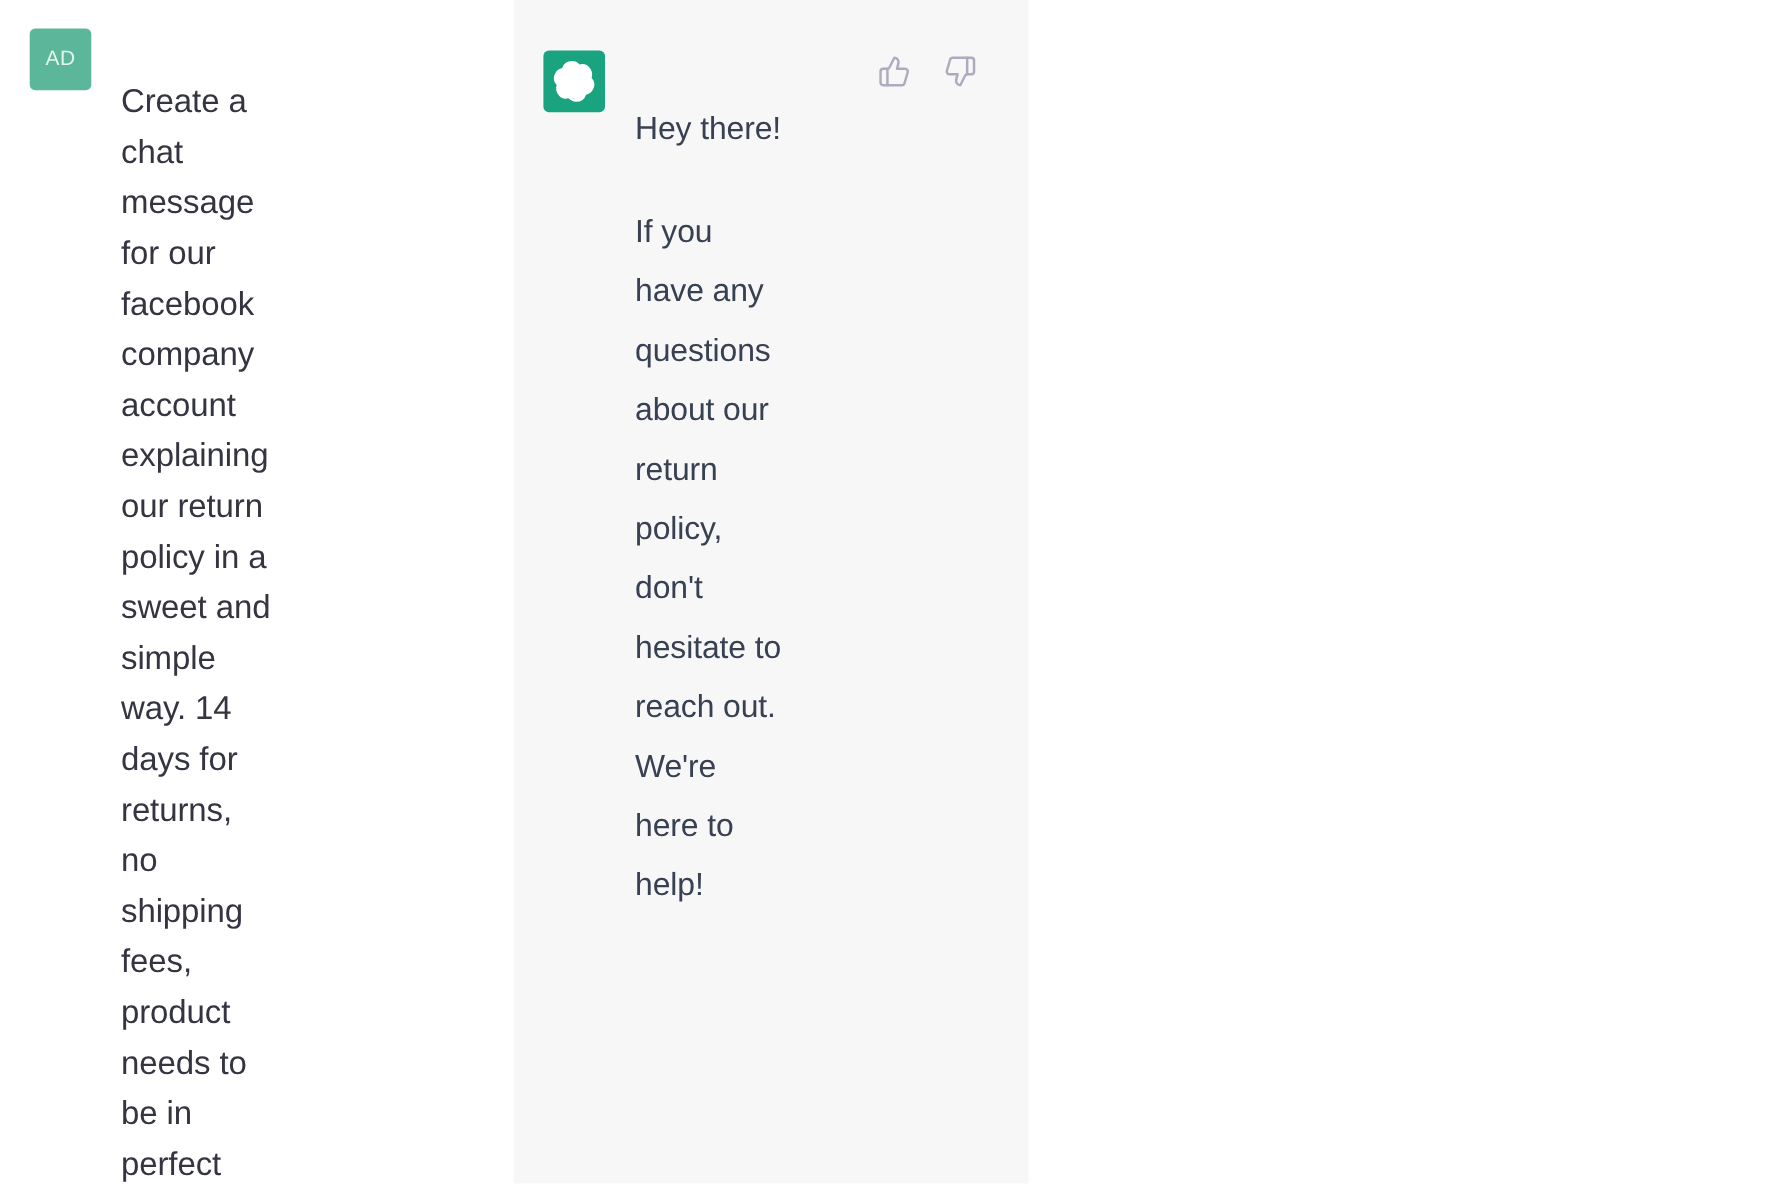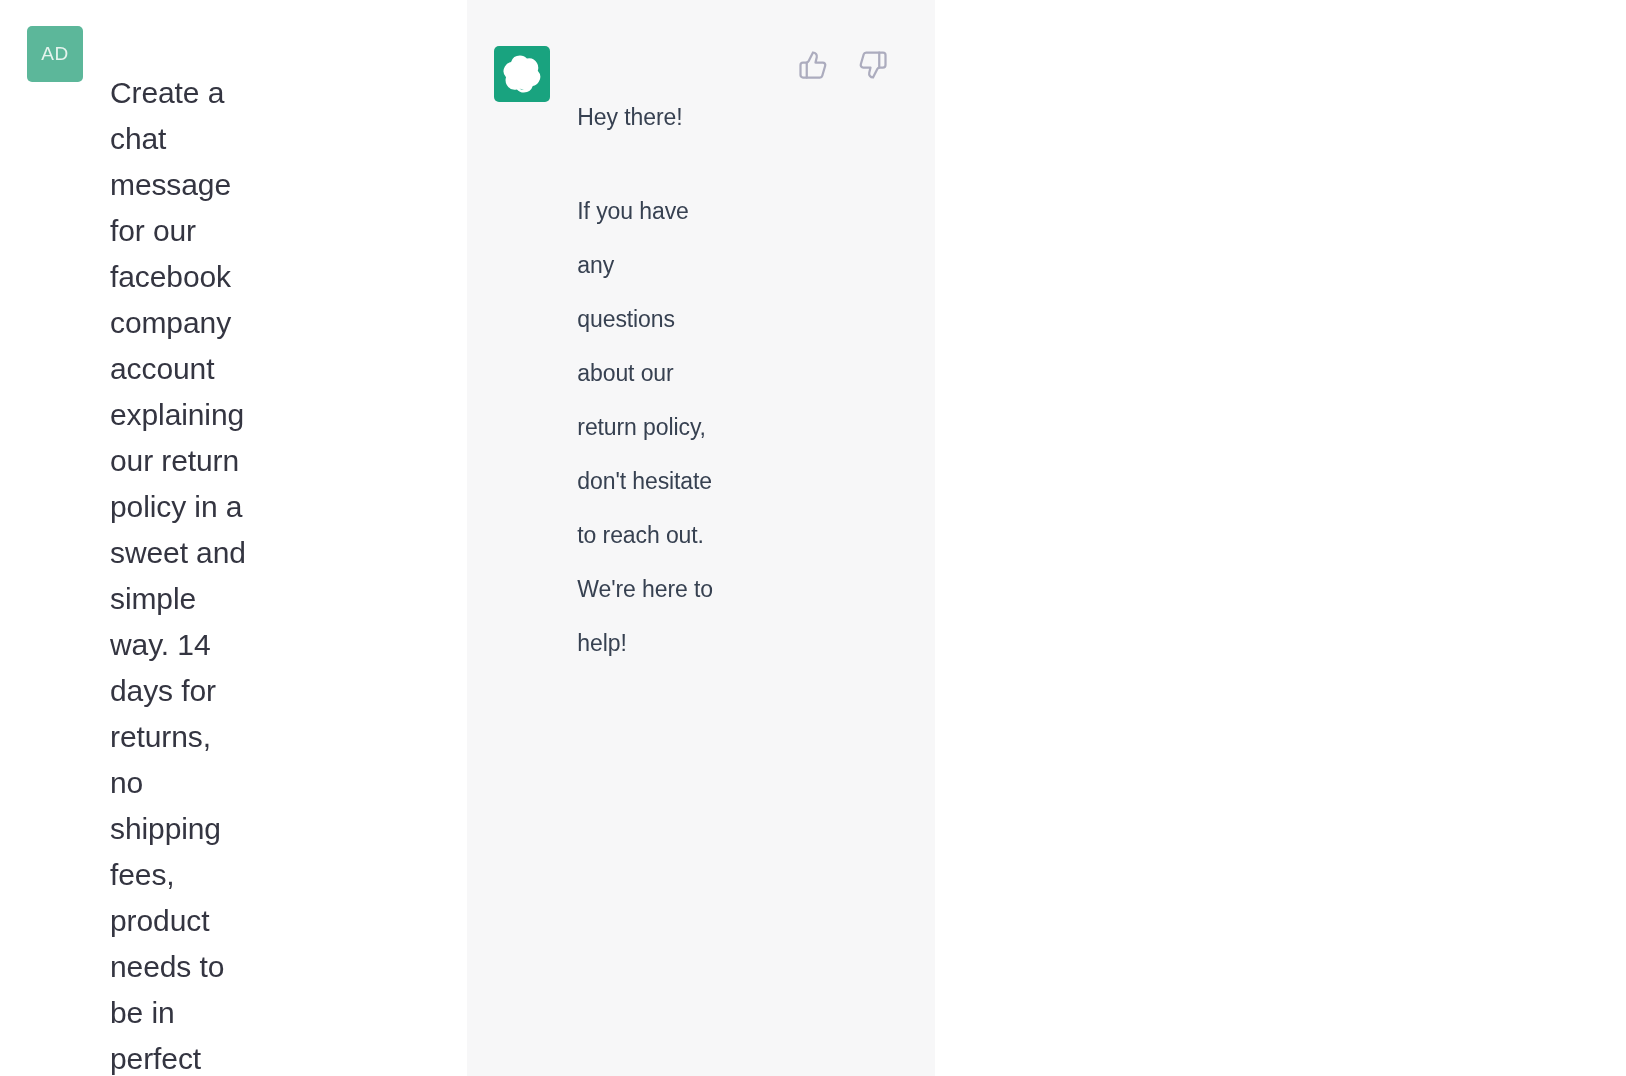--- a/index.html
+++ b/index.html
@@ -90,21 +90,21 @@
   .prompt-text {
     color: #343541;
     font-size: 30px;
     line-height: 46px;
     letter-spacing: -0.1px;
     max-width: 1245px;
   }
 
   .answer p {
     color: #374151;
-    font-size: 23px;
+    font-size: 29px;
     line-height: 54px;
     letter-spacing: -0.1px;
     margin: 0 0 38px 0;
     max-width: 1250px;
   }
   .answer p:last-child { margin-bottom: 0; }
   .answer p.greeting { margin-bottom: 40px; }
 
   
   .feedback {

